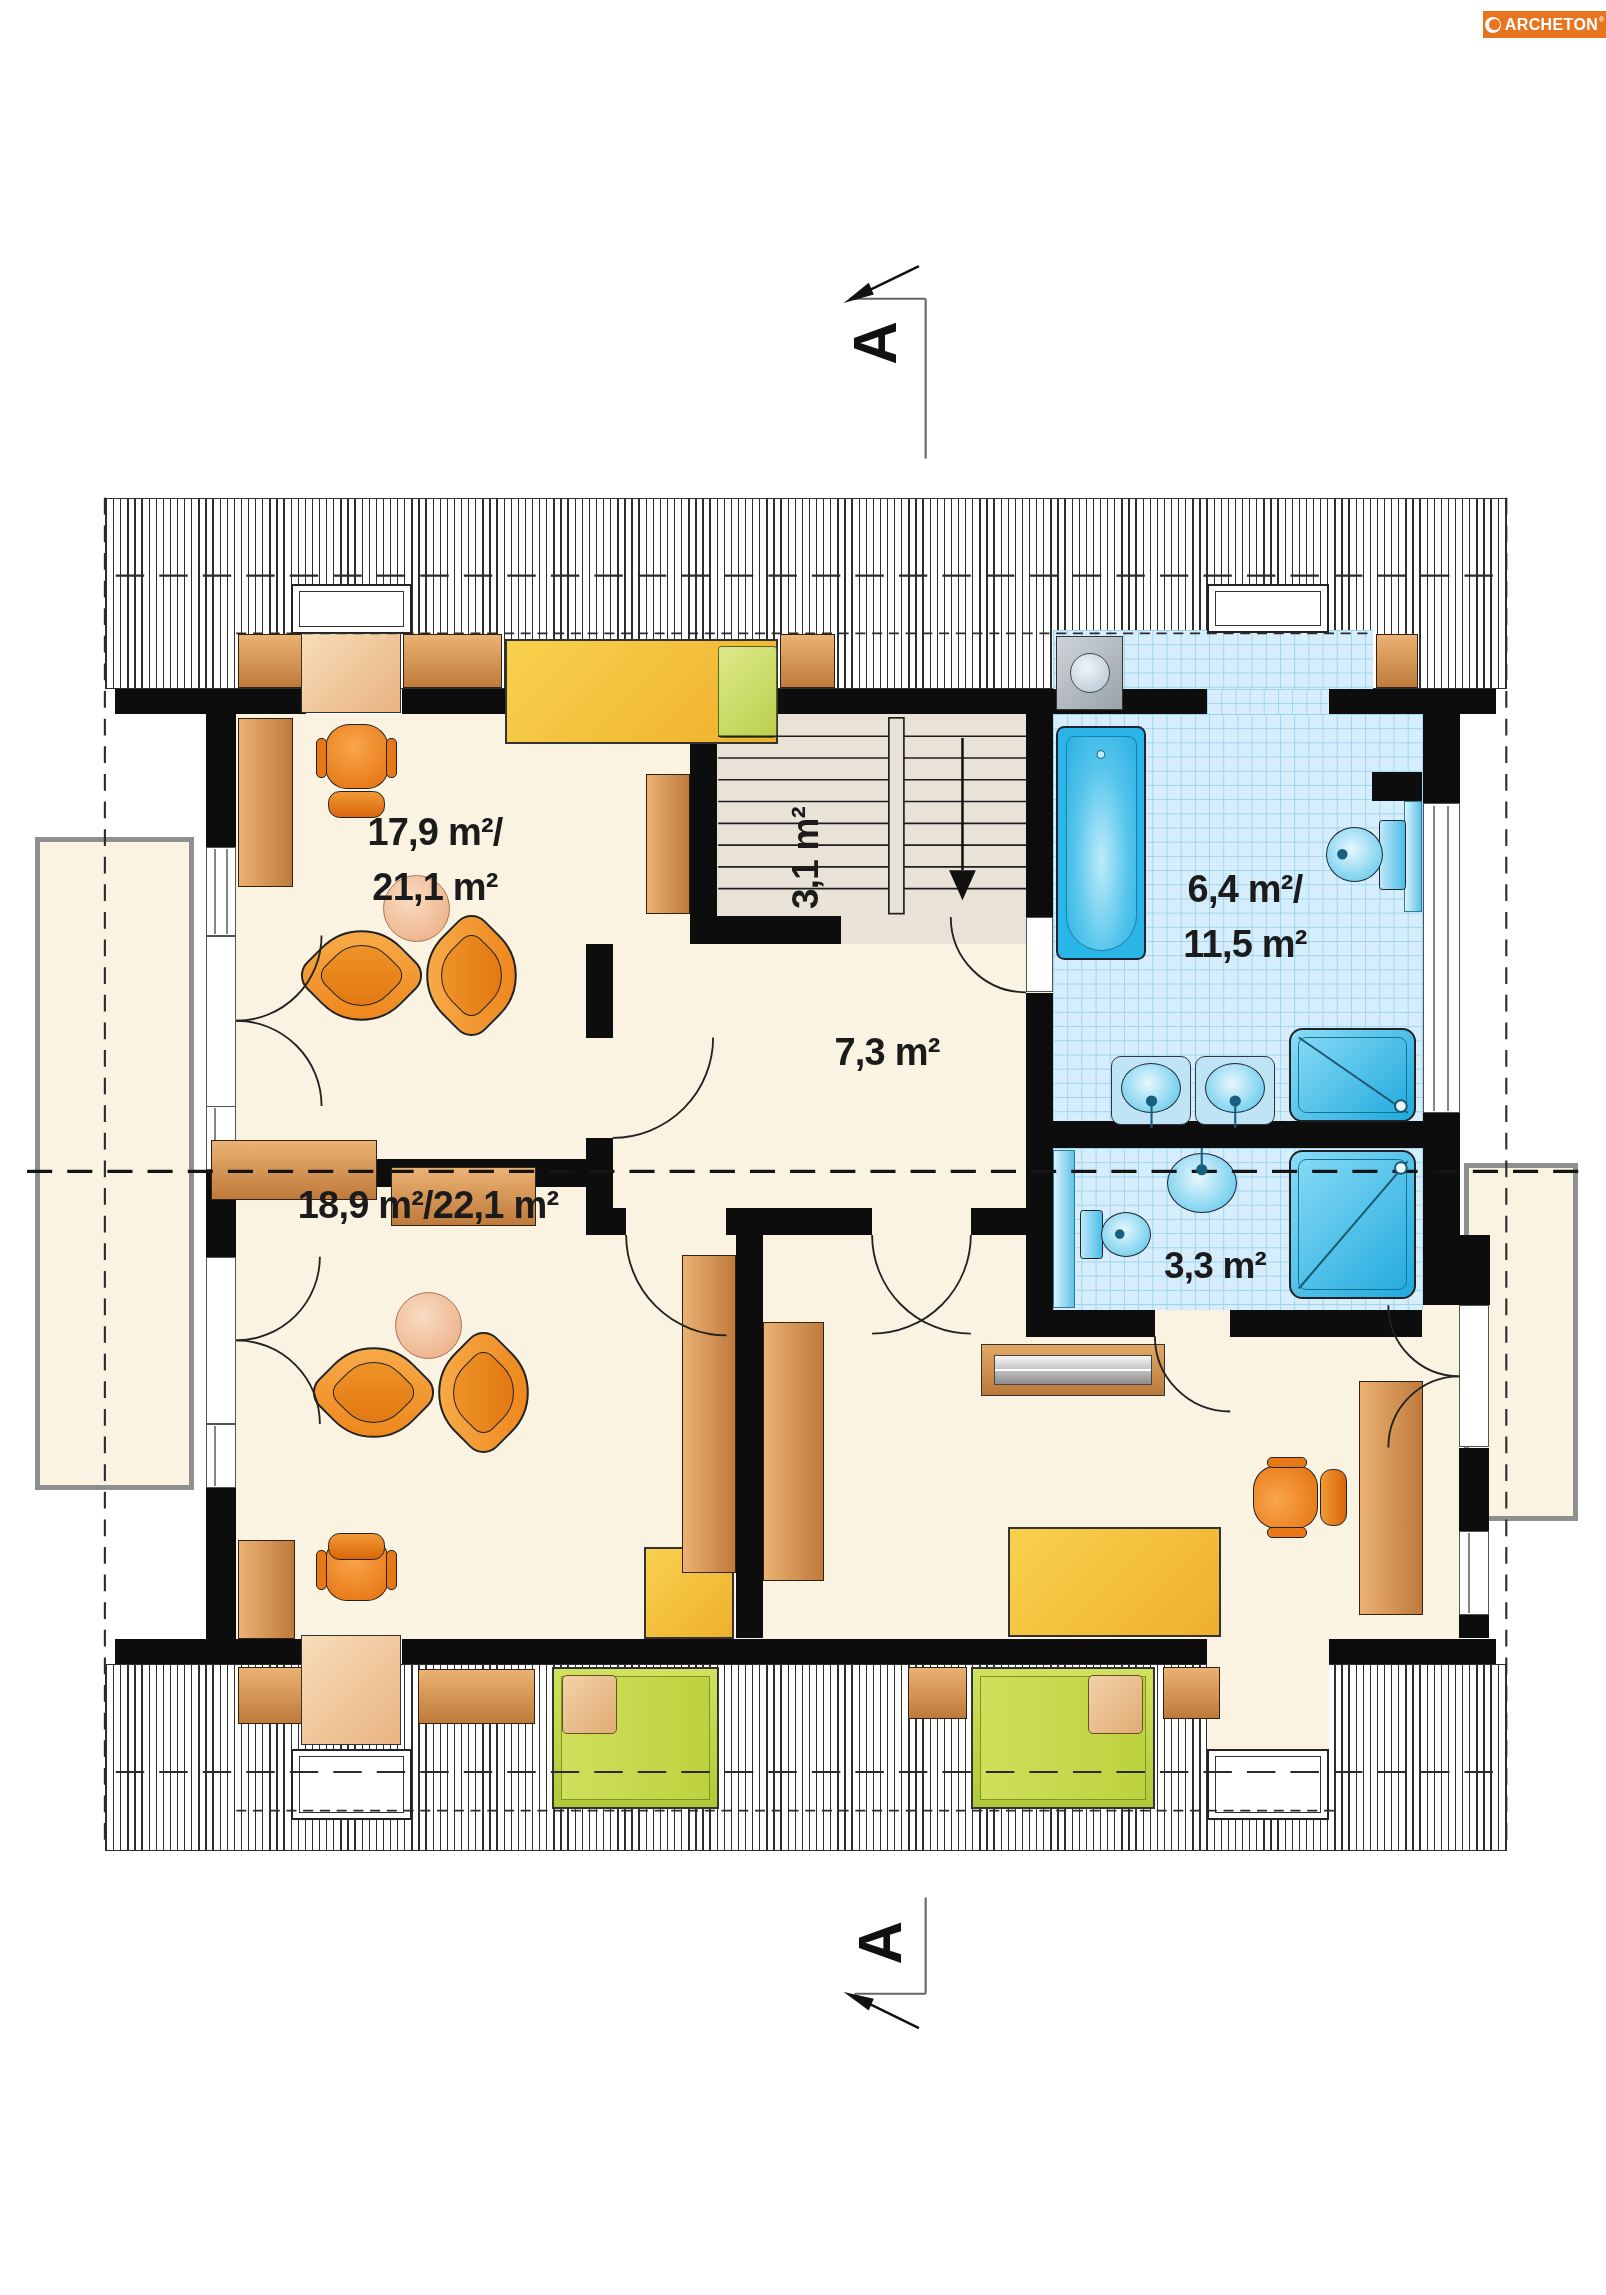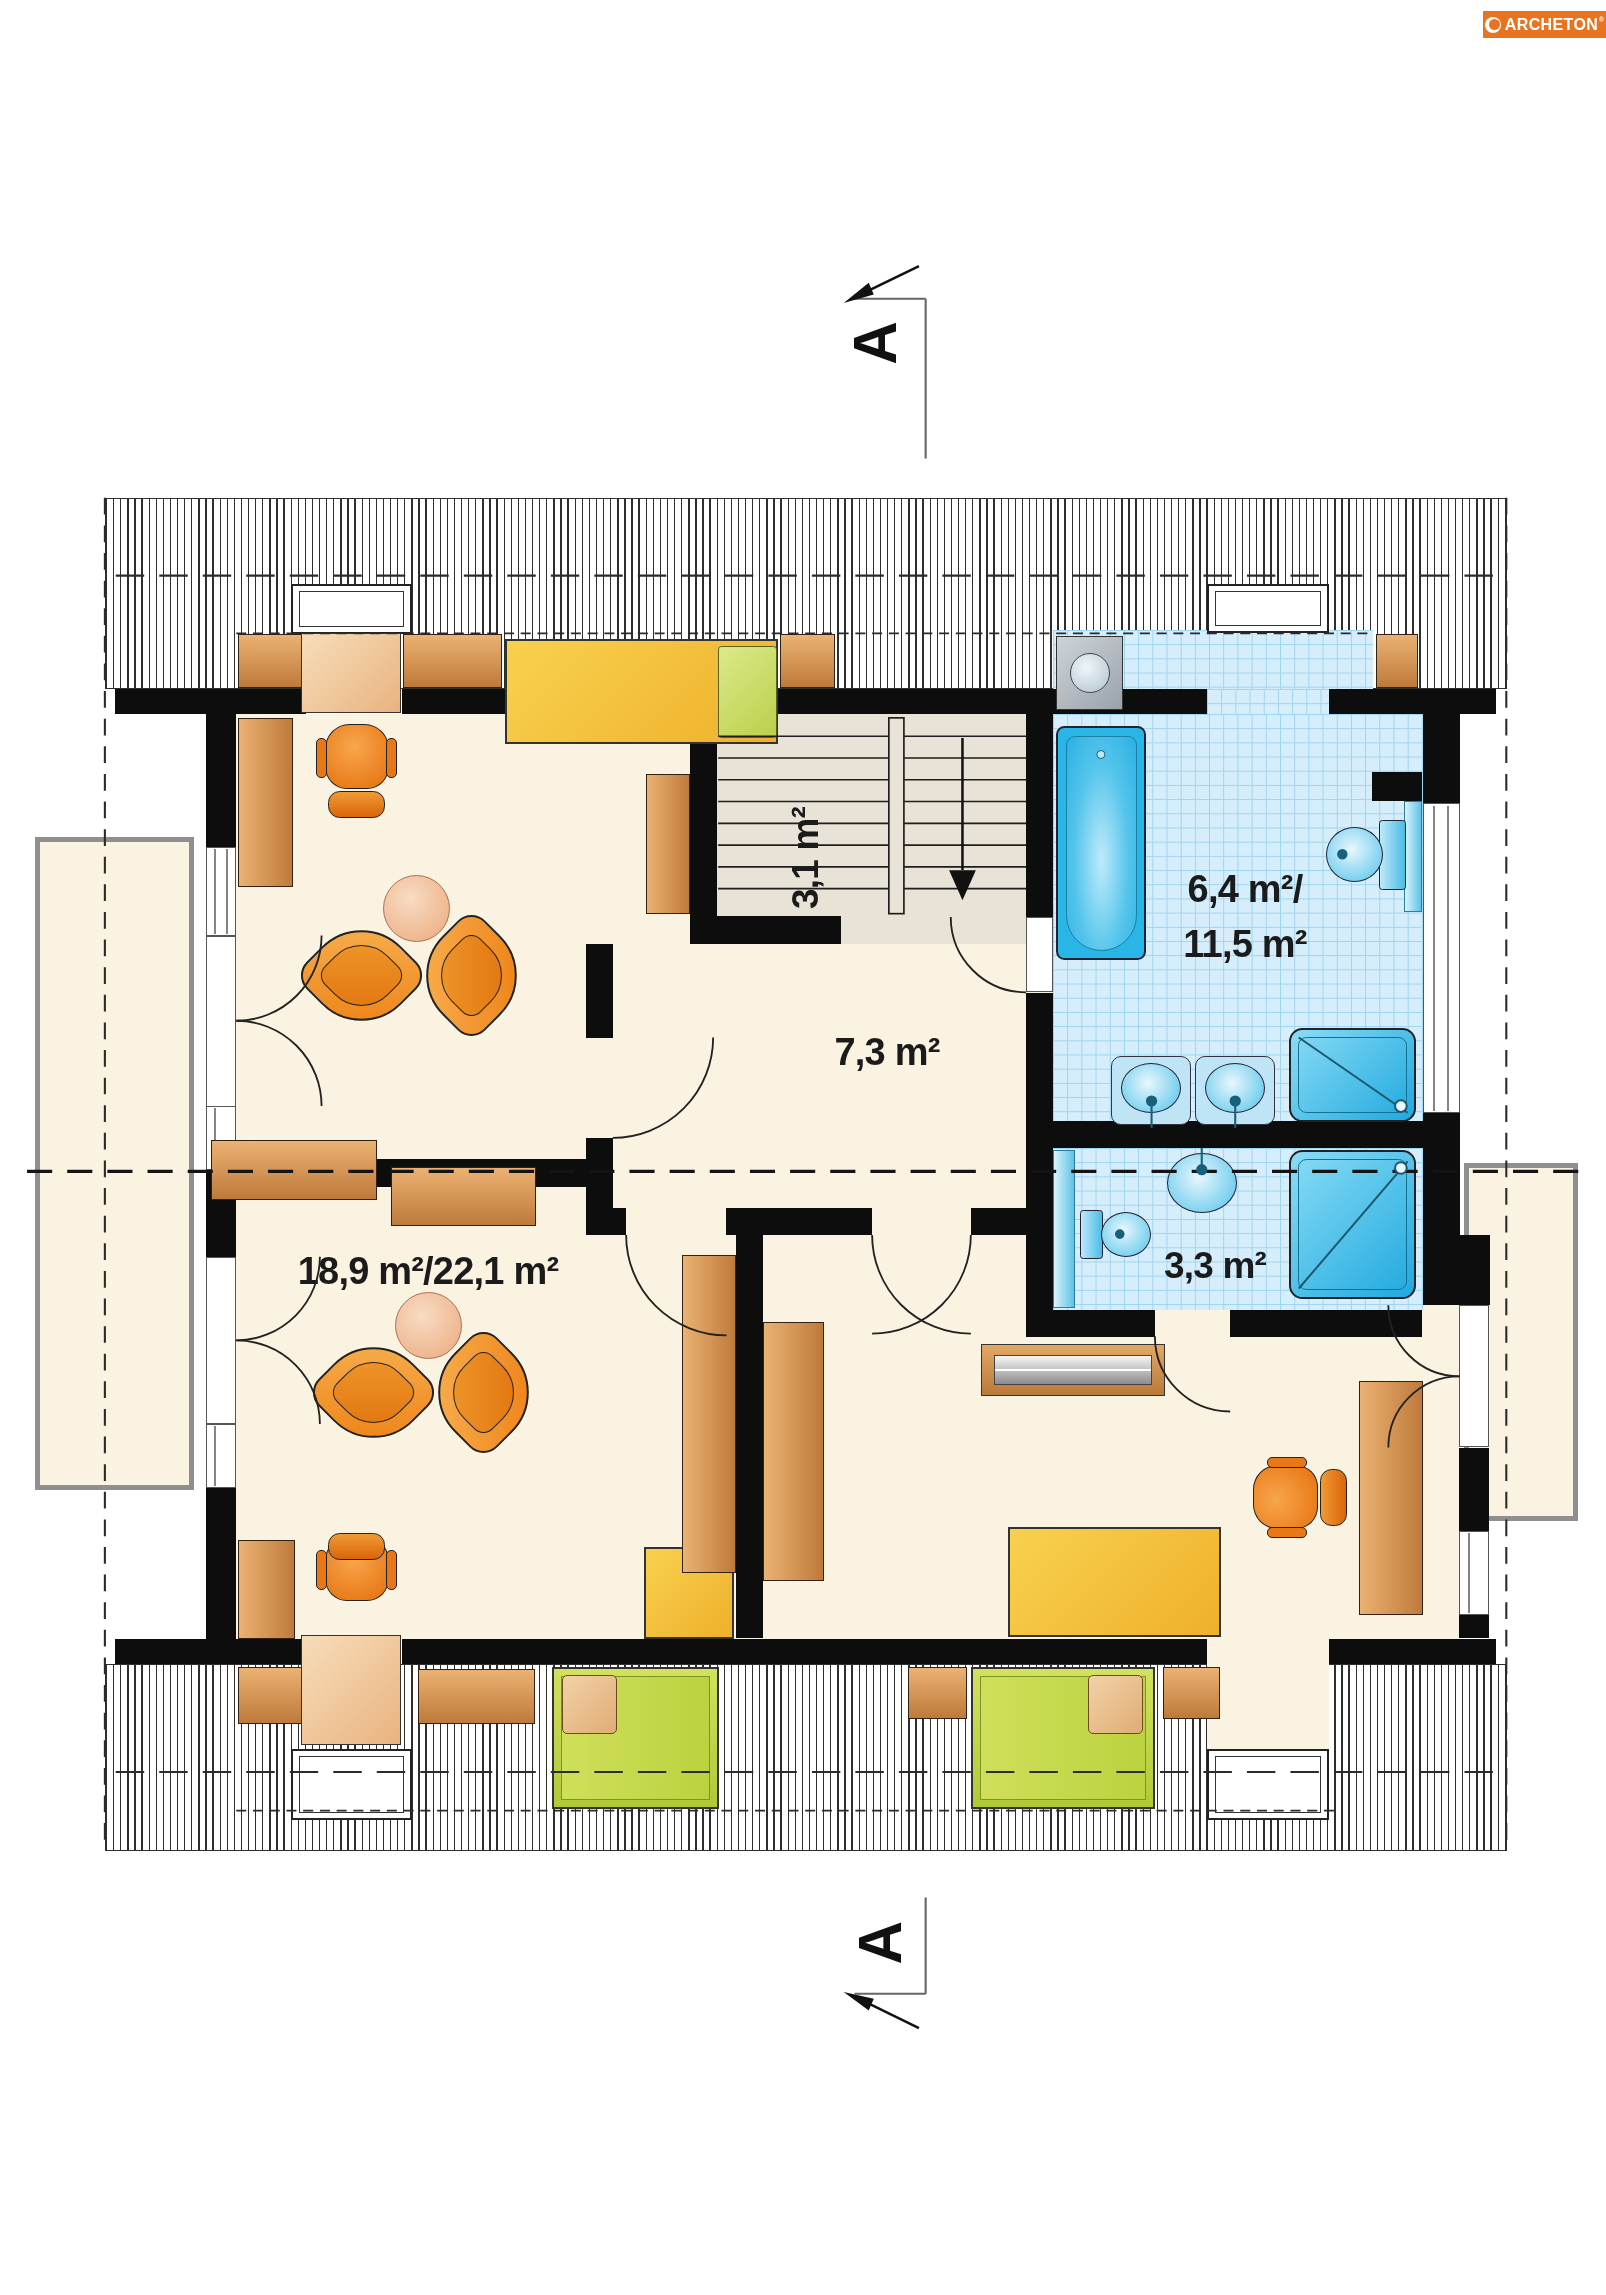--- a/index.html
+++ b/index.html
@@ -251,34 +251,38 @@
     </div>
 
   <div class="bluepanel" style="left:1053px;top:1150px;width:22px;height:158px;"></div>
   <div class="oval" style="left:1167px;top:1153px;width:70px;height:60px;"></div>
   <div class="tank" style="left:1080px;top:1210px;width:23.4px;height:49px;"></div>
   <div class="oval" style="left:1101px;top:1212px;width:50px;height:45px;"></div>
   <div class="shower" style="left:1289px;top:1150px;width:127px;height:149px;">
       <div class="inner"></div>
     </div>
 
+  <div class="label" style="left:435px;top:860px;">
+    <div>17,9 m²/</div>
+    <div>21,1 m²</div>
+  </div>
   <div class="label rot" style="left:806px;top:858px;font-size:37px;">
     <div>3,1 m²</div>
   </div>
   <div class="label" style="left:887px;top:1053px;">
     <div>7,3 m²</div>
   </div>
   <div class="label" style="left:1245px;top:917px;">
     <div>6,4 m²/</div>
     <div>11,5 m²</div>
   </div>
   <div class="label" style="left:1215px;top:1244px;font-size:37px;margin-top:22px;">
     <div>3,3 m²</div>
   </div>
-  <div class="label" style="left:428px;top:1272px;">
+  <div class="label" style="left:428px;top:1206px;">
     <div>18,9 m²/22,1 m²</div>
   </div>
 
   <svg width="1607" height="2295" viewBox="0 0 1920 2743" style="position:absolute;left:0;top:0;">
 
     <g stroke="#1e1e1e" stroke-width="2" fill="none">
       <path d="M858 880H1226M858 906H1226M858 932H1226M858 958H1226M858 984H1226M858 1010H1226M858 1036H1226M858 1062H1226"></path>
     </g>
     <rect x="1062" y="858" width="18" height="234" fill="#E9E3D7" stroke="#1e1e1e" stroke-width="2"></rect>
     <line x1="1150" y1="882" x2="1150" y2="1040" stroke="#111" stroke-width="3"></line>

